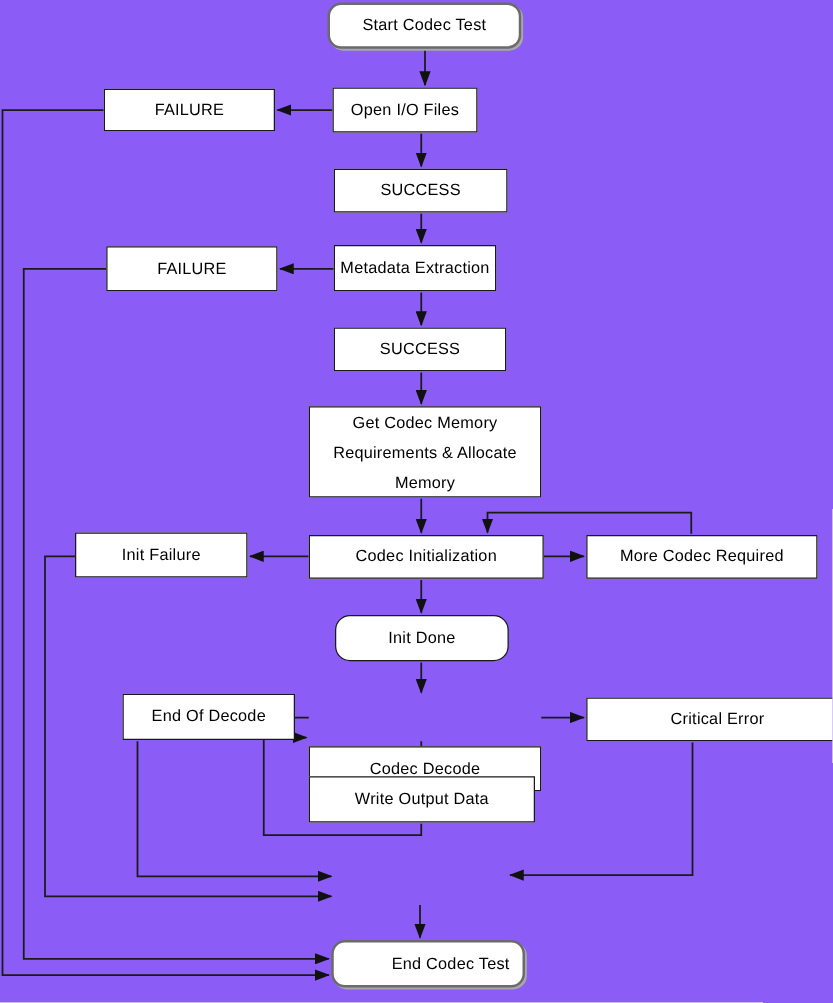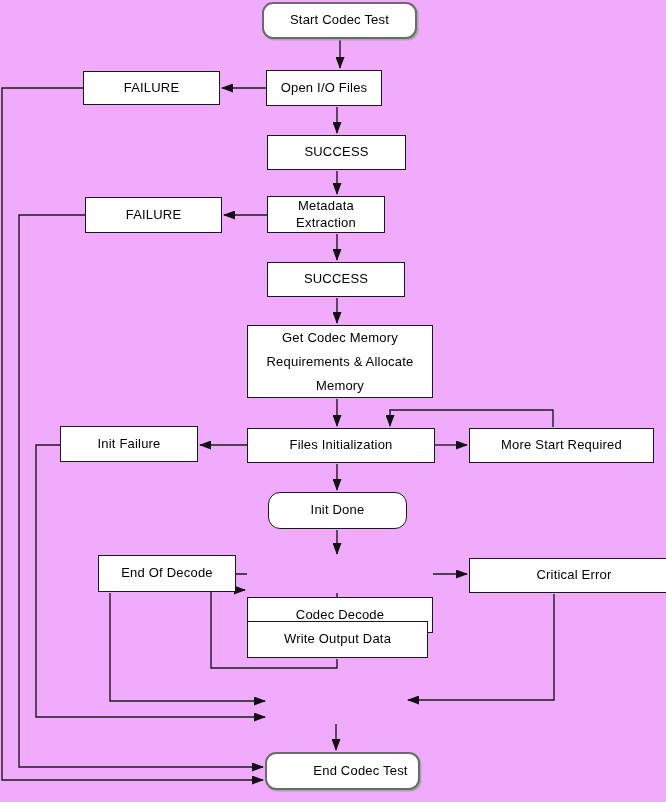--- a/index.html
+++ b/index.html
@@ -1,17 +1,17 @@
 <!DOCTYPE html>
 <html><head>
 <meta charset="utf-8">
 <style>
   html,body{margin:0;padding:0;background:#ffffff;}
   #canvas{
-    position:relative;width:666px;height:802px;background:#f0abfc;
+    position:relative;width:666px;height:802px;background:#8b5cf6;
     font-family:"Liberation Sans","DejaVu Sans",sans-serif;
     color:#000;overflow:hidden;
   }
   #wires{position:absolute;left:0;top:0;width:666px;height:802px;}
   .node{
     position:absolute;box-sizing:border-box;background:#ffffff;
     display:flex;align-items:center;justify-content:center;text-align:center;
     font-size:13px;letter-spacing:0.2px;line-height:1.25;z-index:2;
   }
   .rect{border:1px solid #1a1a1a;}
@@ -19,21 +19,21 @@
     border:2px solid #6b6b6b;border-radius:11px;
     box-shadow:1.5px 1.5px 0 #a8a8a8;
   }
   .multi{line-height:24px;padding:0 14px;}
   
   #n-start          {left:262px;top:2px;  width:155px;height:37px;}
   #n-failure_open   {left:83px; top:71px; width:137px;height:34px;}
   #n-open_io        {left:266px;top:70px; width:116px;height:36px;}
   #n-success_open   {left:267px;top:135px;width:139px;height:35px;}
   #n-failure_metadata{left:85px;top:197px;width:137px;height:36px;}
-  #n-metadata       {left:267px;top:196px;width:118px;height:37px;}
+  #n-metadata       {left:267px;top:196px;width:130px;height:37px;}
   #n-success_metadata{left:267px;top:262px;width:138px;height:35px;}
   #n-get_memory     {left:247px;top:325px;width:186px;height:73px;}
   #n-init_failure   {left:60px; top:426px;width:138px;height:36px;}
   #n-codec_init     {left:247px;top:428px;width:188px;height:35px;}
   #n-more_data      {left:469px;top:428px;width:185px;height:35px;}
   #n-init_done      {left:268px;top:492px;width:139px;height:37px;border-radius:12px;}
   #n-end_of_decode  {left:60px; top:555px;width:138px;height:37px;margin-left:38px;}
   #n-codec_decode   {left:247px;top:556px;width:186px;height:36px;margin-top:41px;}
   #n-critical_error {left:469px;top:558px;width:210px;height:35px;}
   #n-write_output   {left:247px;top:621px;width:181px;height:37px;}
@@ -80,22 +80,22 @@
 
   <div class="node term" id="n-start">Start Codec Test</div>
   <div class="node rect" id="n-failure_open">FAILURE</div>
   <div class="node rect" id="n-open_io">Open I/O Files</div>
   <div class="node rect" id="n-success_open">SUCCESS</div>
   <div class="node rect" id="n-failure_metadata">FAILURE</div>
   <div class="node rect" id="n-metadata">Metadata Extraction</div>
   <div class="node rect" id="n-success_metadata">SUCCESS</div>
   <div class="node rect multi" id="n-get_memory">Get Codec Memory Requirements &amp; Allocate Memory</div>
   <div class="node rect" id="n-init_failure">Init Failure</div>
-  <div class="node rect" id="n-codec_init">Files Initialization</div>
-  <div class="node rect" id="n-more_data">More Start Required</div>
+  <div class="node rect" id="n-codec_init">Codec Initialization</div>
+  <div class="node rect" id="n-more_data">More Codec Required</div>
   <div class="node rect" id="n-init_done">Init Done</div>
   <div class="node rect" id="n-end_of_decode">End Of Decode</div>
   <div class="node rect" id="n-codec_decode">Codec Decode</div>
   <div class="node rect" id="n-critical_error">Critical Error</div>
   <div class="node rect" id="n-write_output">Write Output Data</div>
   <div class="node term" id="n-end">End Codec Test</div>
 
 </div>
 
 </body></html>

